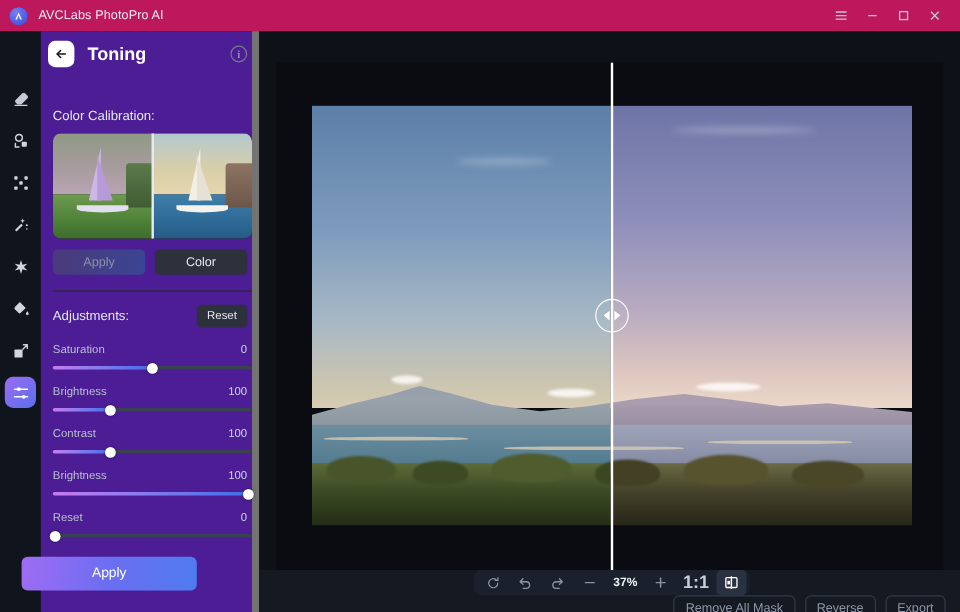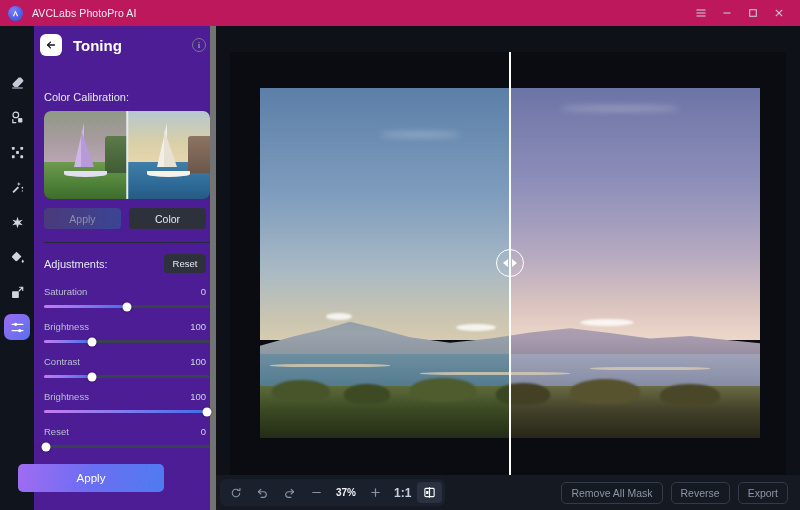--- a/index.html
+++ b/index.html
@@ -224,33 +224,33 @@
     display: flex; align-items: center; justify-content: center; gap: 4px;
     background: rgba(255,255,255,.04);
   }
   .tri { width: 0; height: 0; }
   .tri-l { border-top: 4px solid transparent; border-bottom: 4px solid transparent; border-right: 5px solid #ffffff; }
   .tri-r { border-top: 4px solid transparent; border-bottom: 4px solid transparent; border-left: 5px solid #ffffff; }
 
   
   .bottombar {
     position: absolute; left: 0; bottom: 0; width: 584px; height: 35px;
-    background: #141922; display: flex; align-items: center;
+    background: #141922; display: flex; align-items: center; flex-direction: column;
   }
   .zoomgroup {
     margin-left: 4px; height: 27px; border-radius: 6px; background: #1b212c;
     display: flex; align-items: center; padding: 0 3px; gap: 2px;
   }
   .zbtn {
     height: 21px; min-width: 25px; padding: 0 4px; border-radius: 4px; border: none;
     background: transparent; color: #8b94a5; font-size: 12px; font-family: inherit;
     display: flex; align-items: center; justify-content: center;
   }
   .zbtn.label { color: #eef1f6; font-size: 10px; font-weight: bold; min-width: 30px; }
-  .zbtn.ratio { color: #c8cfdb; font-size: 12px; font-weight: bold; }
+  .zbtn.ratio { color: #c8cfdb; font-size: 15px; font-weight: bold; }
   .zbtn.active { background: #2a3140; color: #ffffff; }
   .zbtn svg { display: block; }
 
   .rightbtns { margin-left: auto; display: flex; align-items: flex-end; gap: 8px; padding-right: 12px; }
   .obtn {
     height: 22px; padding: 0 9px; border-radius: 5px;
     border: 1px solid #333b4a; background: transparent;
     color: #8d96a6; font-size: 10.5px; font-family: inherit;
     display: flex; align-items: center; justify-content: center;
   }

